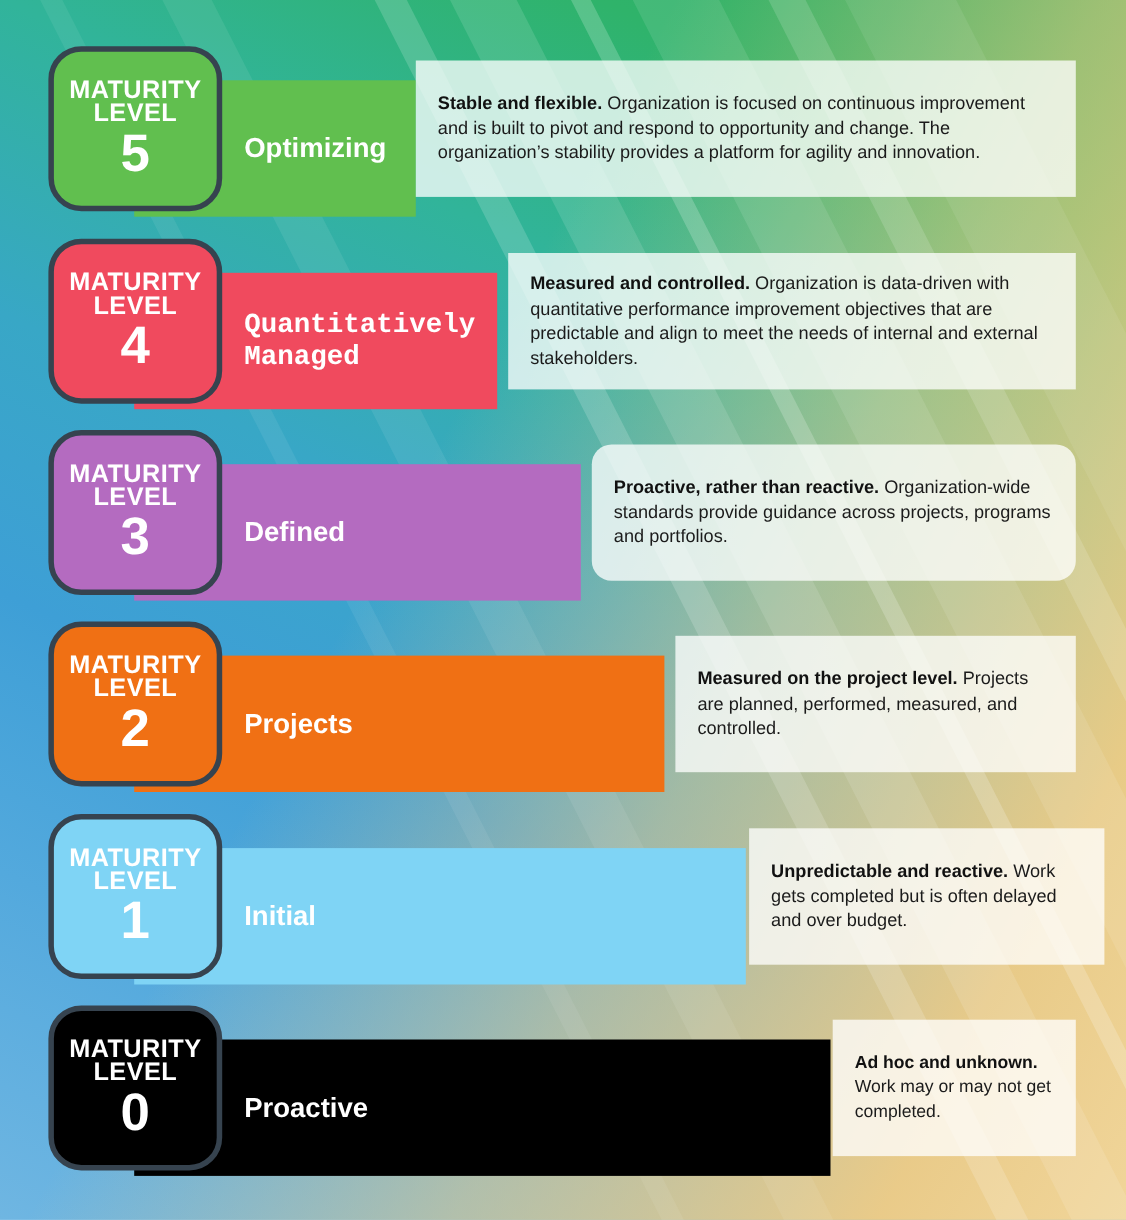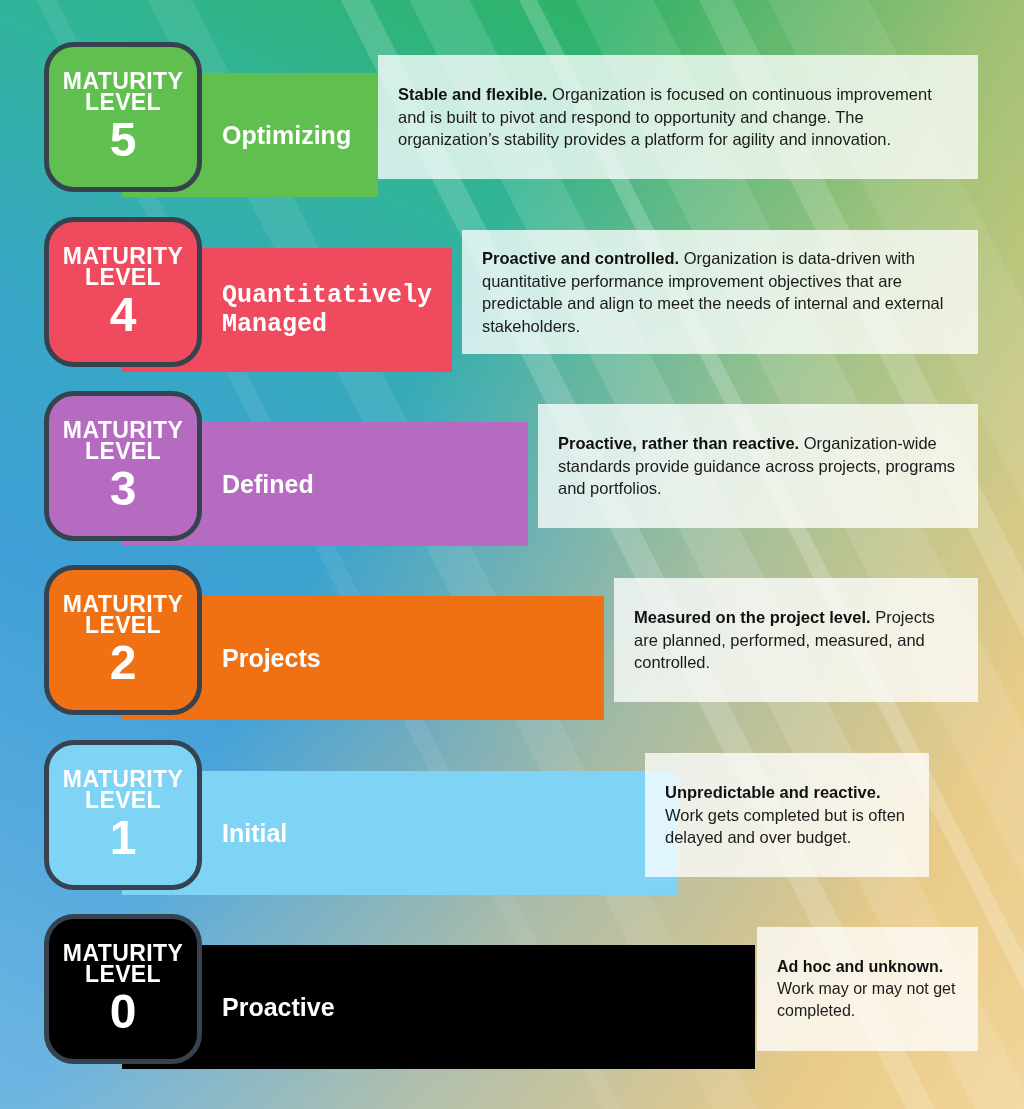--- a/index.html
+++ b/index.html
@@ -128,33 +128,33 @@
           <div class="cap">MATURITY</div>
           <div class="cap">LEVEL</div>
           <div class="num">5</div>
         </div>
       </div>
       <div class="row" style="top: 217px;">
         <div class="stagebar" style="width: 330px; background: rgb(240, 74, 94); font-family: Liberation Mono, monospace;">
           <div class="stagename">Quantitatively Managed</div>
         </div>
         <div class="descpanel" style="left: 462px; width: 516px;">
-          <div class="desc"><b>Proactive and controlled.</b><span> Organization is data-driven with quantitative performance improvement objectives that are predictable and align to meet the needs of internal and external stakeholders.</span></div>
+          <div class="desc"><b>Measured and controlled.</b><span> Organization is data-driven with quantitative performance improvement objectives that are predictable and align to meet the needs of internal and external stakeholders.</span></div>
         </div>
         <div class="badge" style="background: rgb(240, 74, 94);">
           <div class="cap">MATURITY</div>
           <div class="cap">LEVEL</div>
           <div class="num">4</div>
         </div>
       </div>
       <div class="row" style="top: 391px;">
         <div class="stagebar" style="width: 406px; background: rgb(180, 107, 192);">
           <div class="stagename">Defined</div>
         </div>
-        <div class="descpanel" style="left: 538px; width: 440px;">
+        <div class="descpanel" style="left: 538px; width: 440px; border-radius: 18px;">
           <div class="desc"><b>Proactive, rather than reactive.</b><span> Organization-wide standards provide guidance across projects, programs and portfolios.</span></div>
         </div>
         <div class="badge" style="background: rgb(180, 107, 192);">
           <div class="cap">MATURITY</div>
           <div class="cap">LEVEL</div>
           <div class="num">3</div>
         </div>
       </div>
       <div class="row" style="top: 565px;">
         <div class="stagebar" style="width: 482px; background: rgb(240, 112, 20);">
@@ -166,21 +166,21 @@
         <div class="badge" style="background: rgb(240, 112, 20);">
           <div class="cap">MATURITY</div>
           <div class="cap">LEVEL</div>
           <div class="num">2</div>
         </div>
       </div>
       <div class="row" style="top: 740px;">
         <div class="stagebar" style="width: 556px; background: rgb(127, 212, 245);">
           <div class="stagename">Initial</div>
         </div>
-        <div class="descpanel" style="left: 645px; width: 284px; align-items: center;">
+        <div class="descpanel" style="left: 681px; width: 323px; align-items: center;">
           <div class="desc"><b>Unpredictable and reactive.</b><span>  Work gets completed but is often delayed and over budget.</span></div>
         </div>
         <div class="badge" style="background: rgb(127, 212, 245);">
           <div class="cap">MATURITY</div>
           <div class="cap">LEVEL</div>
           <div class="num">1</div>
         </div>
       </div>
       <div class="row" style="top: 914px;">
         <div class="stagebar" style="width: 633px; background: rgb(0, 0, 0);">

